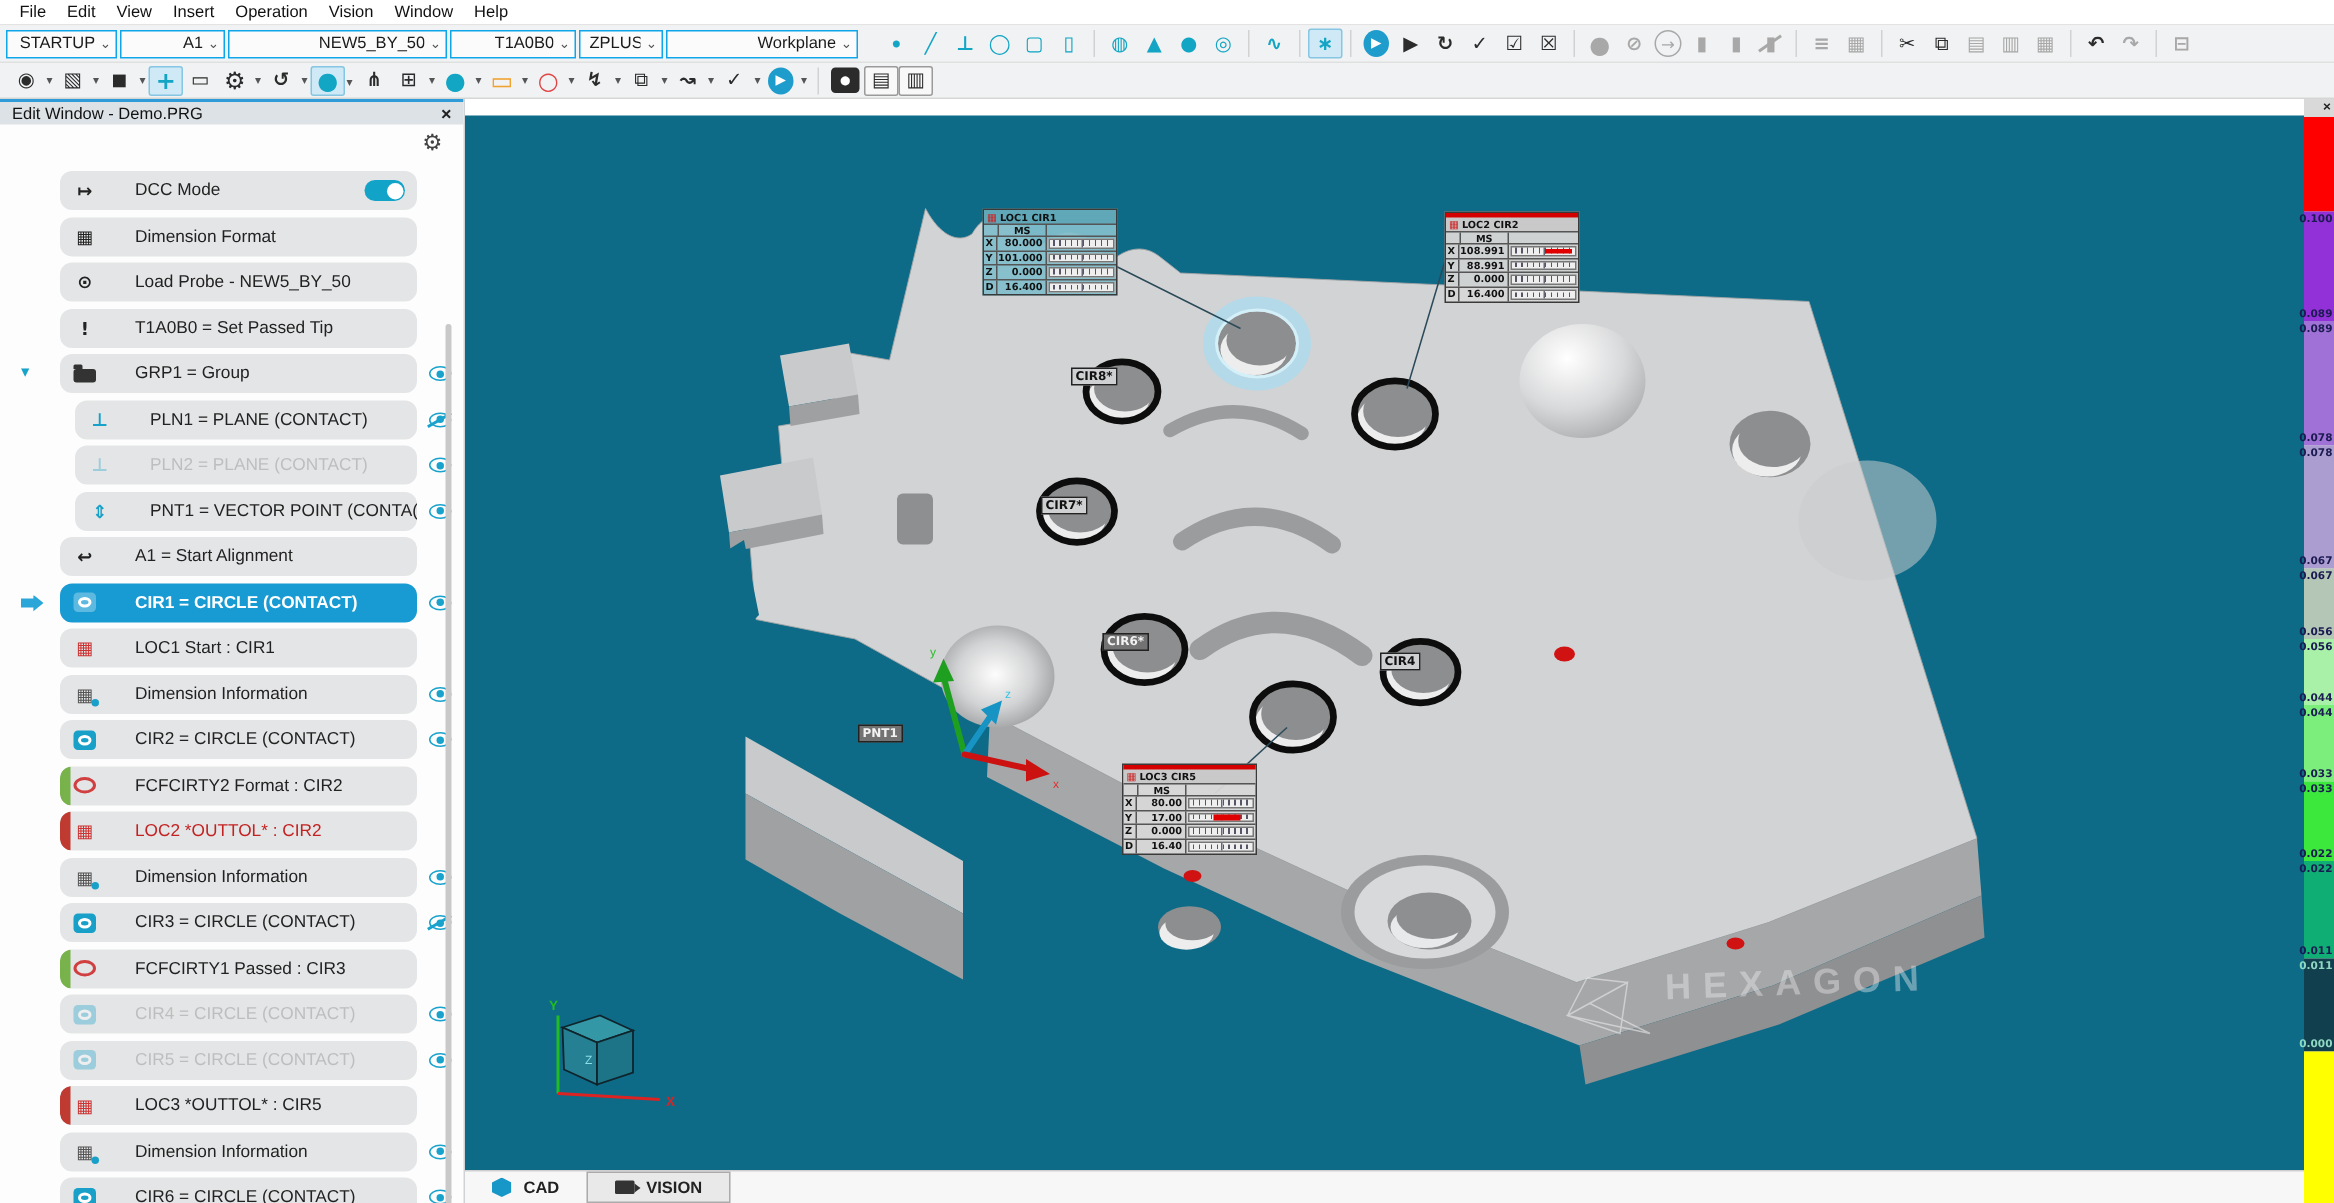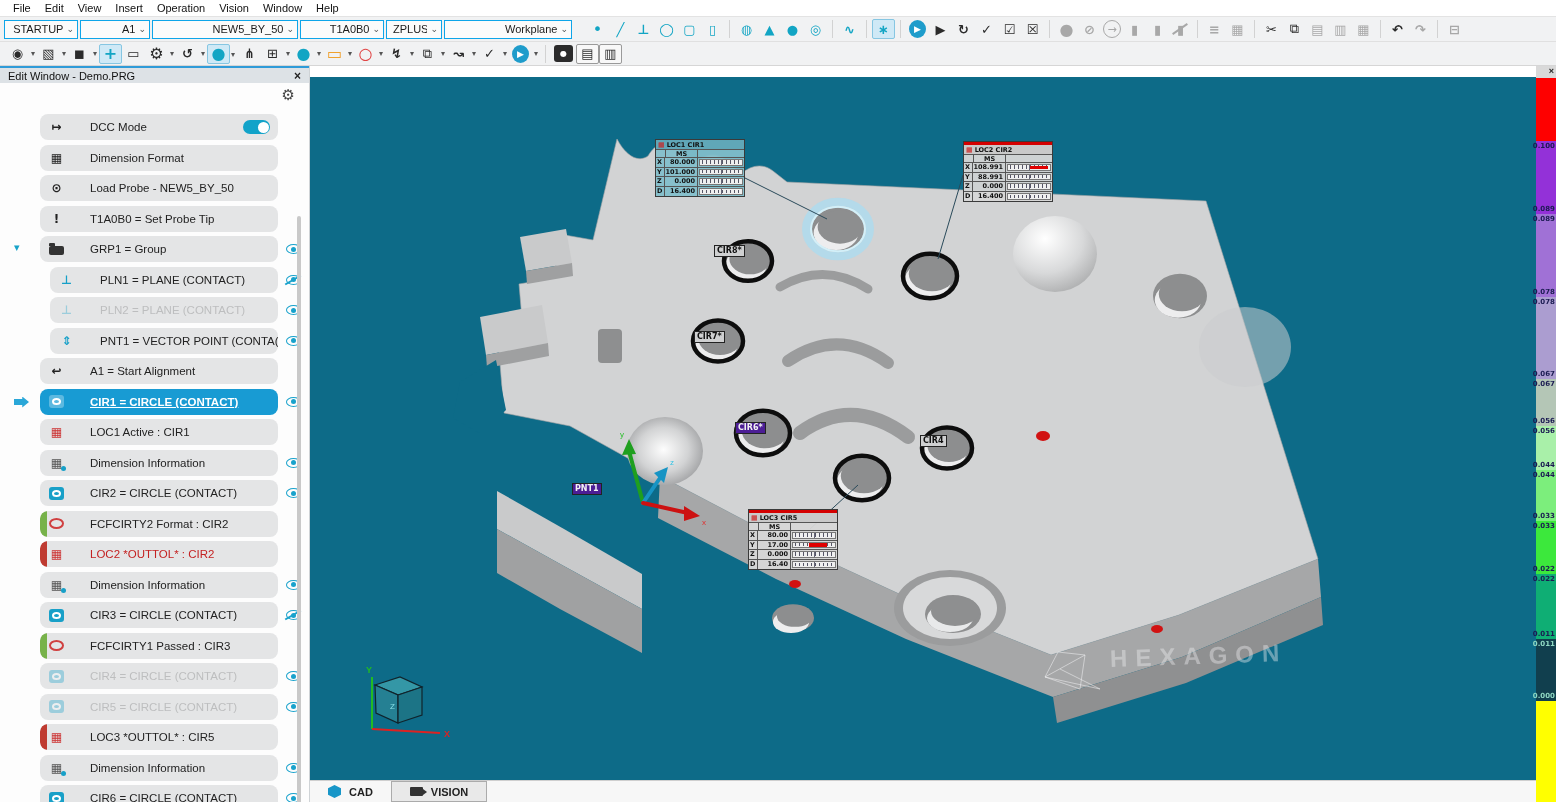--- a/index.html
+++ b/index.html
@@ -57,21 +57,21 @@
   #sb-gear { position:absolute; top:20px; right:14px; font-family:"DejaVu Sans",sans-serif;
     font-size:15px; color:#444; cursor:pointer; }
   #sb-list { position:absolute; top:48px; left:0; right:0; bottom:0; overflow:hidden; }
   .s-row { position:relative; display:flex; align-items:center; margin:0 0 4.5px 40px; height:26px; }
   .s-row.ind { margin-left:50px; }
   .s-btn { position:relative; display:flex; align-items:center; width:238px; height:26px;
     background:#e4e5e6; border-radius:8px; padding-left:9px; overflow:hidden; }
   .s-row.ind .s-btn { width:228px; }
   .s-lbl { font-size:11.5px; color:#222; white-space:nowrap; margin-left:26px; }
   .s-row.sel .s-btn { background:#189bd3; }
-  .s-row.sel .s-lbl { color:#fff; font-weight:bold;text-decoration:underline; }
+  .s-row.sel .s-lbl { color:#fff; font-weight:bold; }
   .s-row.dis .s-lbl { color:#bdbebf; }
   .s-row.dis .ic { opacity:.35; }
   .s-red .s-lbl { color:#c42222; }
   .edge { position:absolute; left:0; top:0; bottom:0; width:7px; border-radius:8px 0 0 8px; }
   .edge.green { background:#77b24a; }
   .edge.red { background:#bf3b31; }
   .pointer { position:absolute; left:-26px; top:8px; width:15px; height:11px; background:#2aa7d8;
     clip-path:polygon(0 22%,55% 22%,55% 0,100% 50%,55% 100%,55% 78%,0 78%); }
   .expander { position:absolute; left:-26px; top:5px; color:#18a3c9; font-size:11px; }
   .ic { font-family:"DejaVu Sans",sans-serif; width:15px; height:15px; display:inline-flex;
@@ -124,21 +124,21 @@
   .a-ax { padding-left:1px; border-right:1px solid #555; }
   .a-val { text-align:right; padding-right:2px; border-right:1px solid #555; }
   .a-bar { position:relative; margin:1px; background:#efefef; border:1px solid #777; }
   .a-bar .ticks { position:absolute; left:2px; right:2px; bottom:1px; height:3.5px;
     background:repeating-linear-gradient(90deg,#556 0,#556 1px,transparent 1px,transparent 4px); }
   .a-bar .mid { position:absolute; left:50%; top:0; bottom:0; width:1px; background:#667; }
   .a-bar .redfill { position:absolute; top:0.5px; bottom:0.5px; background:#e00000; }
 
   .flabel { position:absolute; font-family:"DejaVu Sans",sans-serif; font-size:8px; font-weight:bold;
     background:#cfd0d1; color:#111; border:1px solid #222; padding:0 2px; line-height:10px; }
-  .flabel.dark { background:#4c1d95; color:#f2f2f2; }
+  .flabel.dark { background:#737373; color:#f2f2f2; }
 
   
   #colorbar { position:relative; width:20px; height:736px; flex:0 0 20px; background:#e8e8e8; }
   #cb-head { height:12px; background:#d9d9d9; font-size:9px; font-weight:bold; color:#222;
     text-align:right; padding-right:2px; line-height:11px; cursor:pointer; }
   .cb-seg { width:20px; }
   .cb-lab { position:absolute; right:1px; font-family:"DejaVu Sans",sans-serif; font-size:7px;
     font-weight:bold; color:#1b1b52; line-height:8px; }
   .cb-lab.lt { color:#8fd8c2; }
 
@@ -304,21 +304,21 @@
               <span class="s-lbl">Load Probe - NEW5_BY_50</span>
 
     </div>
 
   </div>
           <div class="s-row    ">
 
     <div class="s-btn">
 
       <span class="ic g-dark b">!</span>
-              <span class="s-lbl">T1A0B0 = Set Probe Tip</span>
+              <span class="s-lbl">T1A0B0 = Set Passed Tip</span>
 
     </div>
 
   </div>
           <div class="s-row    ">
 
     <span class="expander">▾</span>
     <div class="s-btn">
 
       <span class="ic folder"></span>
@@ -376,21 +376,21 @@
               <span class="s-lbl">CIR1 = CIRCLE (CONTACT)</span>
 
     </div>
     <span class="eye"></span>
   </div>
           <div class="s-row    ">
 
     <div class="s-btn">
 
       <span class="ic g-red">▦</span>
-              <span class="s-lbl">LOC1 Active : CIR1</span>
+              <span class="s-lbl">LOC1 Start : CIR1</span>
 
     </div>
 
   </div>
           <div class="s-row    ">
 
     <div class="s-btn">
 
       <span class="ic diminfo">▦</span>
               <span class="s-lbl">Dimension Information</span>

